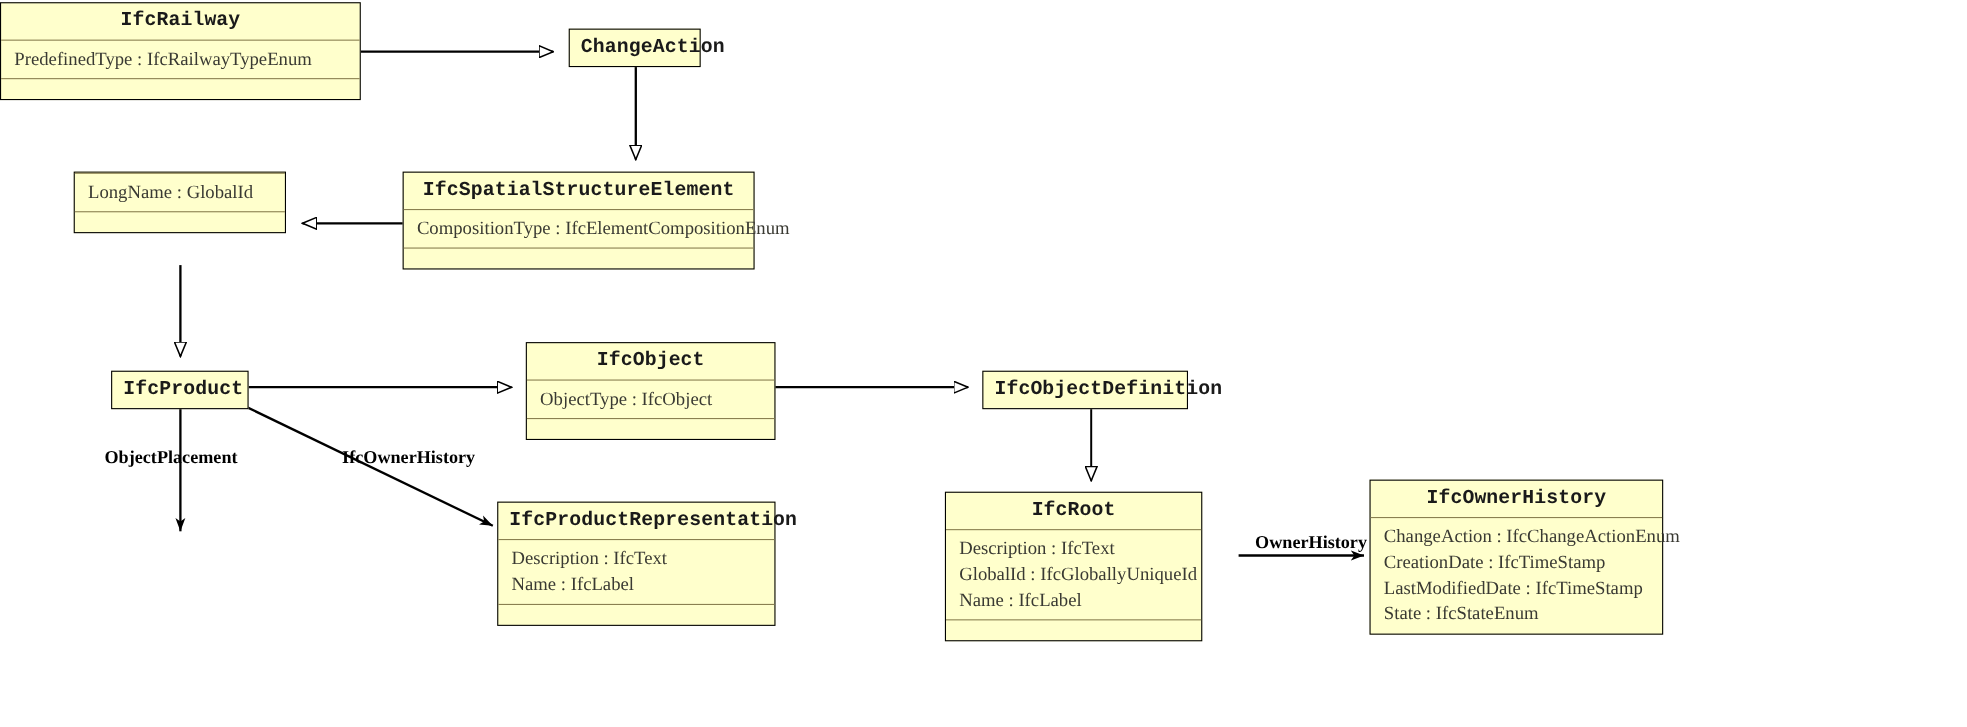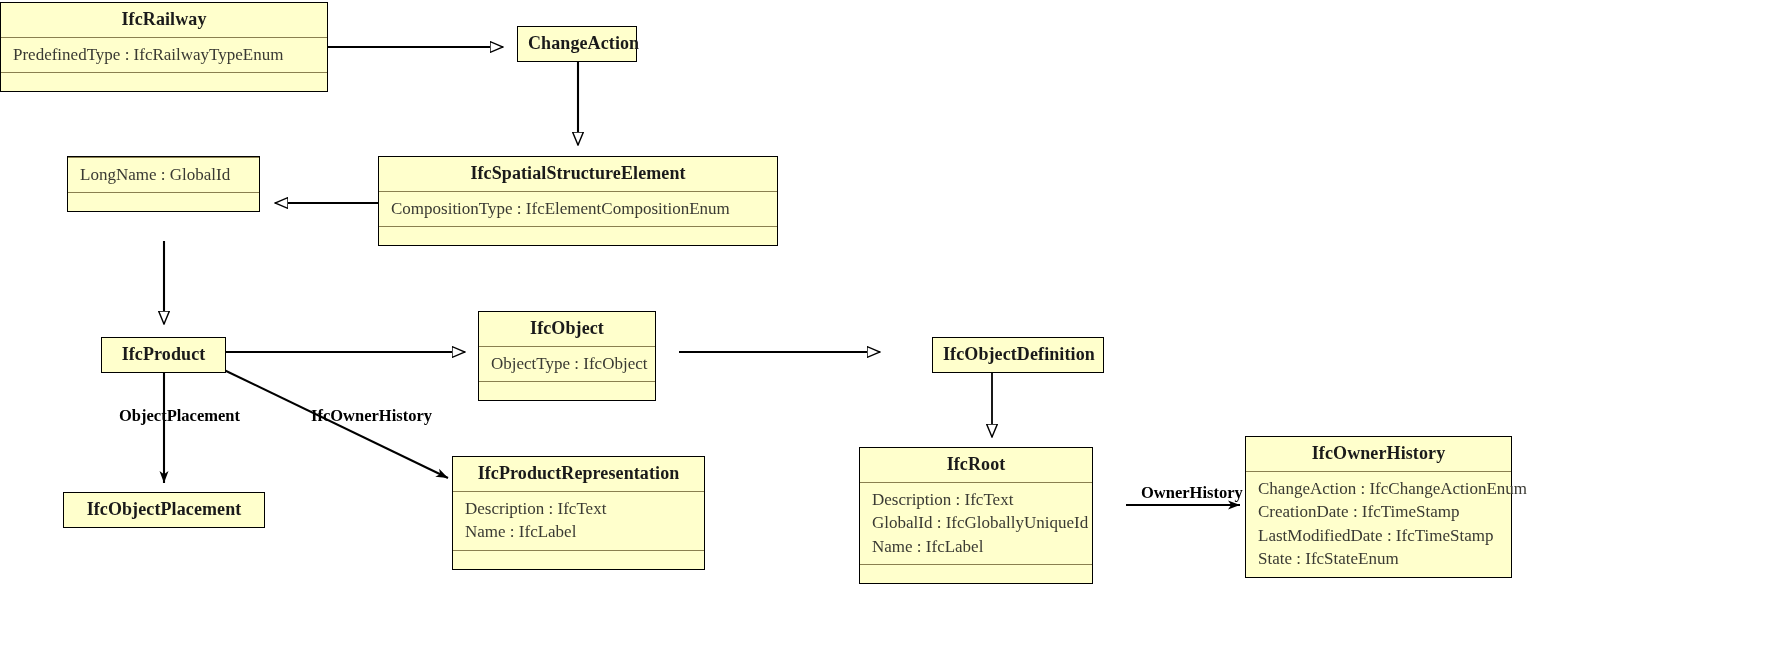--- a/index.html
+++ b/index.html
@@ -18,20 +18,21 @@
     z-index:2;
   }
   .cls-title{
     font-weight:bold;
     font-size:18px;
     color:#1a1a1a;
     text-align:center;
     padding:6px 10px 7px 10px;
     letter-spacing:0.1px;
     white-space:nowrap;
+    font-family:Liberation Mono, monospace;
   }
   .cls-sep{
     height:0;
     border-top:1.6px solid #8a8050;
   }
   .cls-attrs{
     padding:5px 2px 6px 12px;
   }
   .attr-line{
     font-size:17px;
@@ -125,51 +126,48 @@
 
   <div class="uml-class" style="left:67px; top:156px; width:193px;">
     <div class="cls-sep"></div>
     <div class="cls-attrs">
       <div class="attr-line">LongName : GlobalId</div>
     </div>
     <div class="cls-sep"></div>
     <div class="cls-empty"></div>
   </div>
 
-  <div class="uml-class" style="left:378px; top:156px; width:400px;">
+  <div class="uml-class" style="left:366px; top:156px; width:320px;">
     <div class="cls-title">IfcSpatialStructureElement</div>
     <div class="cls-sep"></div>
     <div class="cls-attrs">
       <div class="attr-line">CompositionType : IfcElementCompositionEnum</div>
     </div>
     <div class="cls-sep"></div>
     <div class="cls-empty"></div>
   </div>
 
   <div class="uml-class" style="left:101px; top:337px; width:125px;">
     <div class="cls-title">IfcProduct</div>
   </div>
 
-  <div class="uml-class" style="left:478px; top:311px; width:178px;">
+  <div class="uml-class" style="left:478px; top:311px; width:227px;">
     <div class="cls-title">IfcObject</div>
     <div class="cls-sep"></div>
     <div class="cls-attrs">
       <div class="attr-line">ObjectType : IfcObject</div>
     </div>
     <div class="cls-sep"></div>
     <div class="cls-empty"></div>
   </div>
 
-  <div class="uml-class" style="left:932px; top:337px; width:172px;">
+  <div class="uml-class" style="left:893px; top:337px; width:187px;">
     <div class="cls-title">IfcObjectDefinition</div>
   </div>
 
-  <div class="uml-class" style="left:63px; top:492px; width:202px;">
-    <div class="cls-title">IfcObjectPlacement</div>
-  </div>
 
   <div class="uml-class" style="left:452px; top:456px; width:253px;">
     <div class="cls-title">IfcProductRepresentation</div>
     <div class="cls-sep"></div>
     <div class="cls-attrs">
       <div class="attr-line">Description : IfcText</div>
       <div class="attr-line">Name : IfcLabel</div>
     </div>
     <div class="cls-sep"></div>
     <div class="cls-empty"></div>
@@ -191,19 +189,19 @@
     <div class="cls-title">IfcOwnerHistory</div>
     <div class="cls-sep"></div>
     <div class="cls-attrs">
       <div class="attr-line">ChangeAction : IfcChangeActionEnum</div>
       <div class="attr-line">CreationDate : IfcTimeStamp</div>
       <div class="attr-line">LastModifiedDate : IfcTimeStamp</div>
       <div class="attr-line">State : IfcStateEnum</div>
     </div>
   </div>
 
-  <div class="edge-label" style="left:95px; top:406px;margin-left:24px;">ObjectPlacement</div>
+  <div class="edge-label" style="left:95px; top:406px;">ObjectPlacement</div>
 
   <div class="edge-label" style="left:311px; top:406px;">IfcOwnerHistory</div>
 
   <div class="edge-label" style="left:1141px; top:483px;">OwnerHistory</div>
 
 </div>
 
 </body></html>

